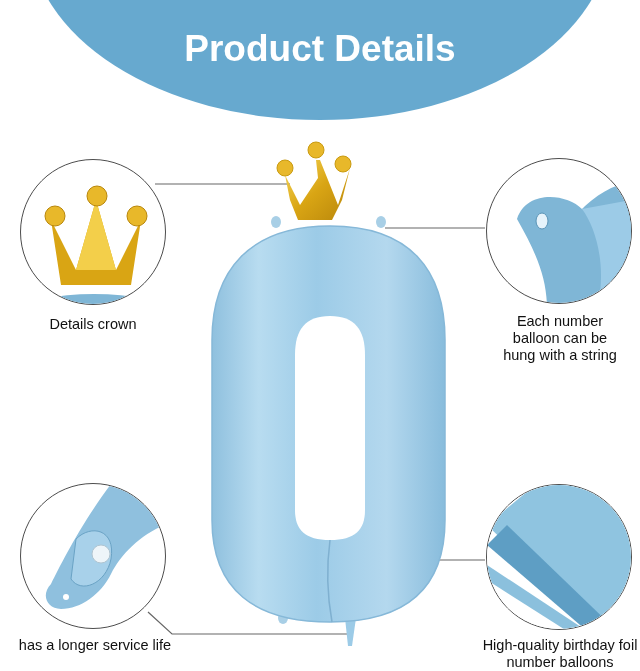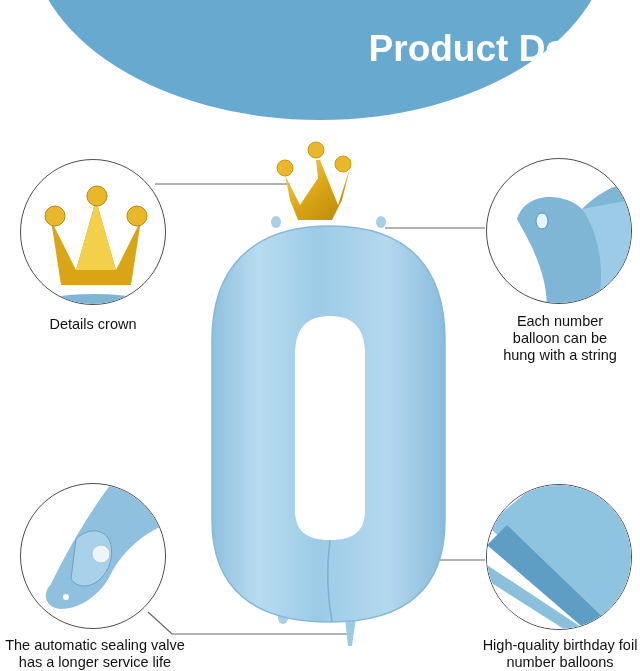--- a/index.html
+++ b/index.html
@@ -5,21 +5,21 @@
   html, body { margin: 0; padding: 0; }
   body {
     width: 640px; height: 671px; overflow: hidden; background: #ffffff;
     font-family: "Liberation Sans", sans-serif; position: relative;
   }
   .banner {
     position: absolute; left: 30px; top: -250px; width: 580px; height: 370px;
     border-radius: 50%; background: #67a9cf;
   }
   .title {
-    position: absolute; left: 0; width: 640px; top: 28px; text-align: right;
+    position: absolute; left: 0; width: 640px; top: 28px; text-align: center;
     color: #ffffff; font-weight: bold; font-size: 37px; letter-spacing: 0px;
   }
   .circle {
     position: absolute; width: 146px; height: 146px; border-radius: 50%;
     border: 1.3px solid #4d4d4d; background: #ffffff; overflow: hidden;
     box-sizing: border-box;
   }
   .caption {
     position: absolute; text-align: center; color: #111; font-size: 14.5px; line-height: 17px;
   }
@@ -102,21 +102,20 @@
 
 <div class="circle" style="left:20px; top:483px;">
   <svg width="146" height="146">
     <path d="M90,0 C110,10 130,20 146,25 L146,40 C120,50 100,70 90,90 C80,110 60,125 40,125 C25,125 20,110 30,100 C40,80 60,40 90,0 Z" fill="#8fc0de"></path>
     <path d="M55,55 C70,40 95,45 90,75 C85,100 60,110 50,95 Z" fill="#a8d1ea" stroke="#6aa2c4"></path>
     <circle cx="80" cy="70" r="9" fill="#eef5f9" stroke="#b0c4d0"></circle>
     <circle cx="45" cy="113" r="3" fill="#ffffff"></circle>
   </svg>
 </div>
 <div class="caption" style="left:0px; top:637px; width:190px;">
-  <div>The automatic sealing valve</div>
   <div>has a longer service life</div>
 </div>
 
 <div class="circle" style="left:486px; top:484px;">
   <svg width="146" height="146">
     <rect x="0" y="0" width="146" height="146" fill="#ffffff"></rect>
     <path d="M0,40 L60,-10 L160,-10 L160,146 L110,146 Z" fill="#8fc4e0"></path>
     <path d="M0,60 L20,40 L130,146 L100,146 Z" fill="#5e9ec4"></path>
     <path d="M0,80 L100,146 L80,146 L0,95 Z" fill="#8bc0dd"></path>
     <path d="M90,-10 L160,50 L160,30 L110,-10 Z" fill="#5e9ec4"></path>

